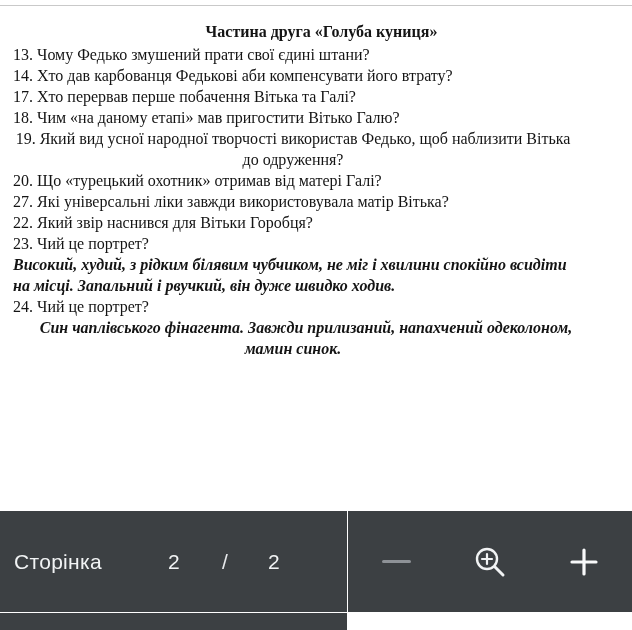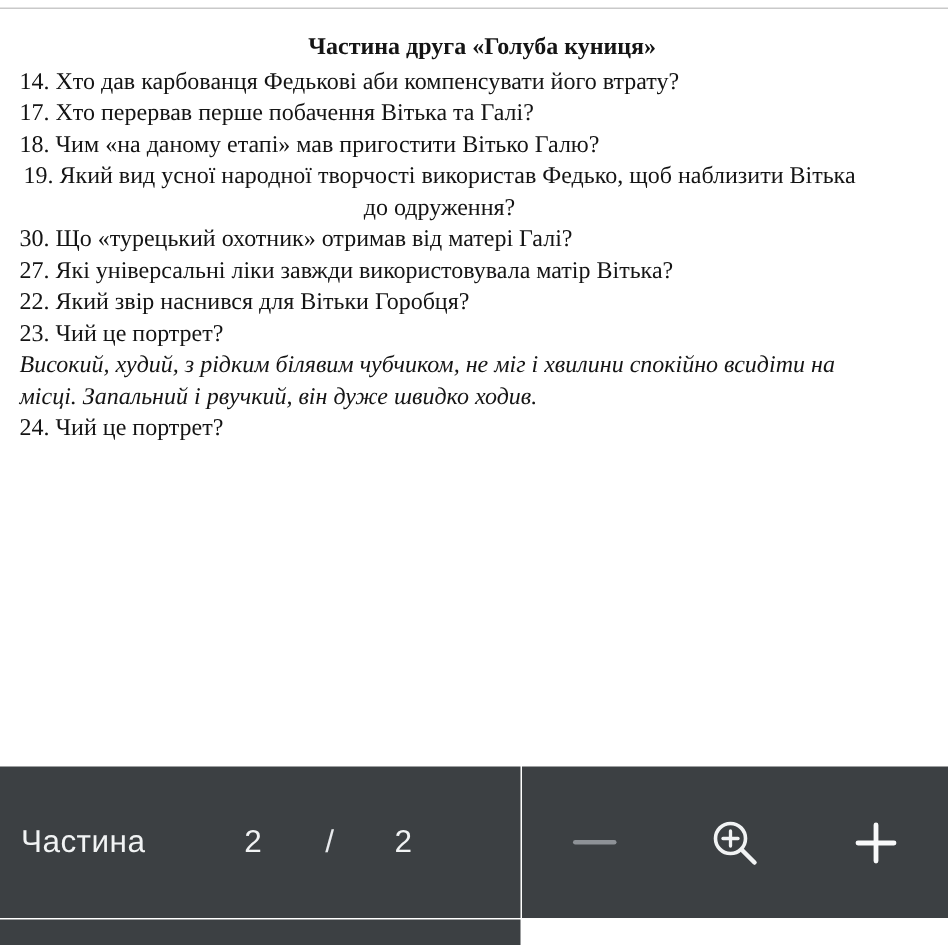--- a/index.html
+++ b/index.html
@@ -27,21 +27,21 @@
     color: #141414;
   }
   .doc-title {
     text-align: center;
     font-weight: bold;
     font-size: 16px;
     line-height: 22px;
     margin-bottom: 1px;
   }
   .doc p { margin: 0; }
-  .italic { font-style: italic; }
+  .italic { font-style: italic; font-weight: bold; }
   .indent { text-indent: 26px; }
   .w560 { max-width: 560px; text-align: center; }
   .w570 { max-width: 570px; }
 
   
   .tb-left, .tb-right, .tb-left-foot {
     position: absolute;
     background: #3c4043;
   }
   .tb-left {
@@ -81,34 +81,36 @@
     background: #8e9297;
   }
 </style>
 </head>
 <body>
 
 <div class="top-line"></div>
 
 <div class="doc">
   <div class="doc-title">Частина друга «Голуба куниця»</div>
+  <p>13. Чому Федько змушений прати свої єдині штани?</p>
   <p>14. Хто дав карбованця Федькові аби компенсувати його втрату?</p>
   <p>17. Хто перервав перше побачення Вітька та Галі?</p>
   <p>18. Чим «на даному етапі» мав пригостити Вітько Галю?</p>
   <p class="w560">19. Який вид усної народної творчості використав Федько, щоб наблизити Вітька до одруження?</p>
-  <p>30. Що «турецький охотник» отримав від матері Галі?</p>
+  <p>20. Що «турецький охотник» отримав від матері Галі?</p>
   <p>27. Які універсальні ліки завжди використовувала матір Вітька?</p>
   <p>22. Який звір наснився для Вітьки Горобця?</p>
   <p>23. Чий це портрет?</p>
   <p class="italic w570">Високий, худий, з рідким білявим чубчиком, не міг і хвилини спокійно всидіти на місці. Запальний і рвучкий, він дуже швидко ходив.</p>
   <p>24. Чий це портрет?</p>
+  <p class="italic indent w560">Син чаплівського фінагента. Завжди прилизаний, напахчений одеколоном, мамин синок.</p>
 </div>
 
 <div class="tb-left">
-  <span class="page-label">Частина</span>
+  <span class="page-label">Сторінка</span>
   <span class="page-num-current">2</span>
   <span class="page-sep">/</span>
   <span class="page-num-total">2</span>
 </div>
 <div class="tb-left-foot"></div>
 
 <div class="tb-right">
   <button class="tb-btn">
     <span class="minus-bar"></span>
   </button>

